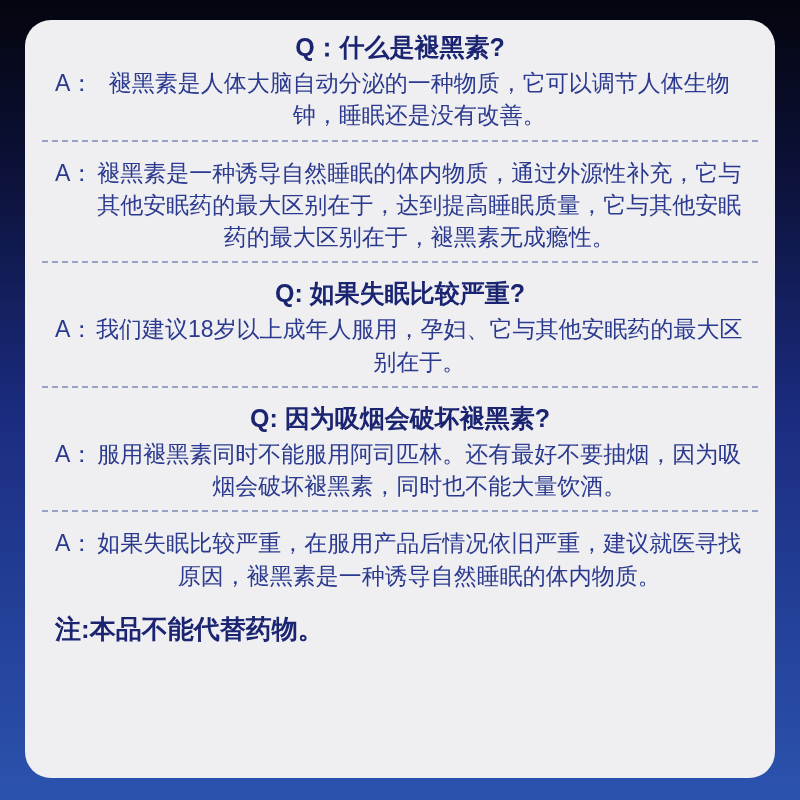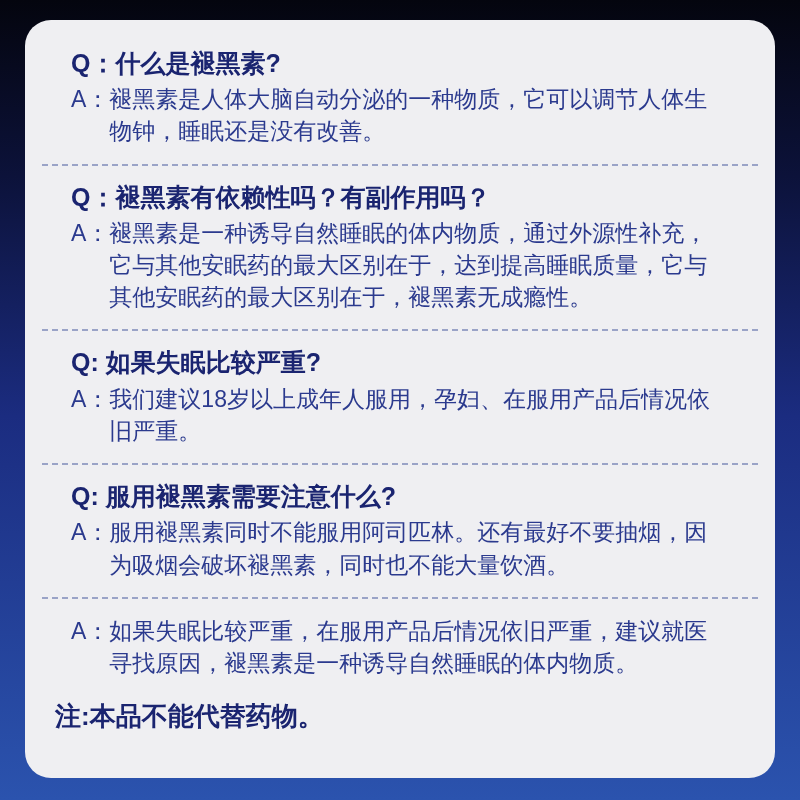--- a/index.html
+++ b/index.html
@@ -21,21 +21,21 @@
   }
   .title {
     text-align: center;
     font-size: 55px;
     font-weight: 800;
     color: #1e2d8f;
     line-height: 1.1;
     margin: 10px 0 10px 0;
     letter-spacing: 2px;
   }
-  .qa-block { margin: 16px; }
+  .qa-block { margin: 0; text-align: center; }
   .q-line {
     font-size: 25px;
     font-weight: 700;
     color: #1a2470;
     line-height: 1.25;
     margin-bottom: 4px;
     white-space: nowrap;
   }
   .q-prefix { white-space: pre; }
   .a-line {
@@ -70,41 +70,40 @@
     <div class="q-line"><span class="q-prefix">Q：</span><span>什么是褪黑素?</span></div>
     <div class="a-line">
         <span class="a-prefix">A：</span>
         <div class="a-text">褪黑素是人体大脑自动分泌的一种物质，它可以调节人体生物钟，睡眠还是没有改善。</div>
       </div>
   </section>
 
   <hr class="sep">
 
   <section class="qa-block">
-    <div class="q-line"><span class="q-prefix">Q：</span><span>褪黑素有依赖性吗？有副作用吗？</span></div>
     <div class="a-line">
         <span class="a-prefix">A：</span>
         <div class="a-text">褪黑素是一种诱导自然睡眠的体内物质，通过外源性补充，它与其他安眠药的最大区别在于，达到提高睡眠质量，它与其他安眠药的最大区别在于，褪黑素无成瘾性。</div>
       </div>
   </section>
 
   <hr class="sep">
 
   <section class="qa-block">
     <div class="q-line"><span class="q-prefix">Q: </span><span>如果失眠比较严重?</span></div>
     <div class="a-line">
         <span class="a-prefix">A：</span>
-        <div class="a-text">我们建议18岁以上成年人服用，孕妇、在服用产品后情况依旧严重。</div>
+        <div class="a-text">我们建议18岁以上成年人服用，孕妇、它与其他安眠药的最大区别在于。</div>
       </div>
   </section>
 
   <hr class="sep">
 
   <section class="qa-block">
-    <div class="q-line"><span class="q-prefix">Q: </span><span>服用褪黑素需要注意什么?</span></div>
+    <div class="q-line"><span class="q-prefix">Q: </span><span>因为吸烟会破坏褪黑素?</span></div>
     <div class="a-line">
         <span class="a-prefix">A：</span>
         <div class="a-text">服用褪黑素同时不能服用阿司匹林。还有最好不要抽烟，因为吸烟会破坏褪黑素，同时也不能大量饮酒。</div>
       </div>
   </section>
 
   <hr class="sep">
 
   <section class="qa-block">
     <div class="a-line">

